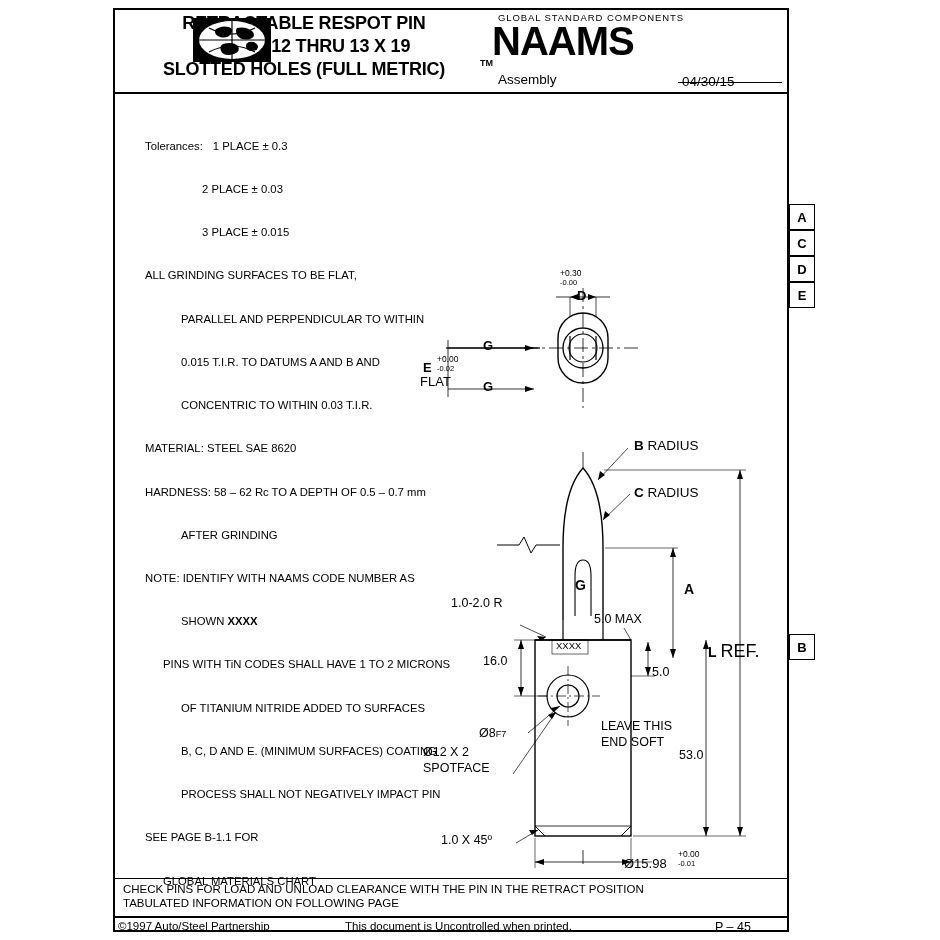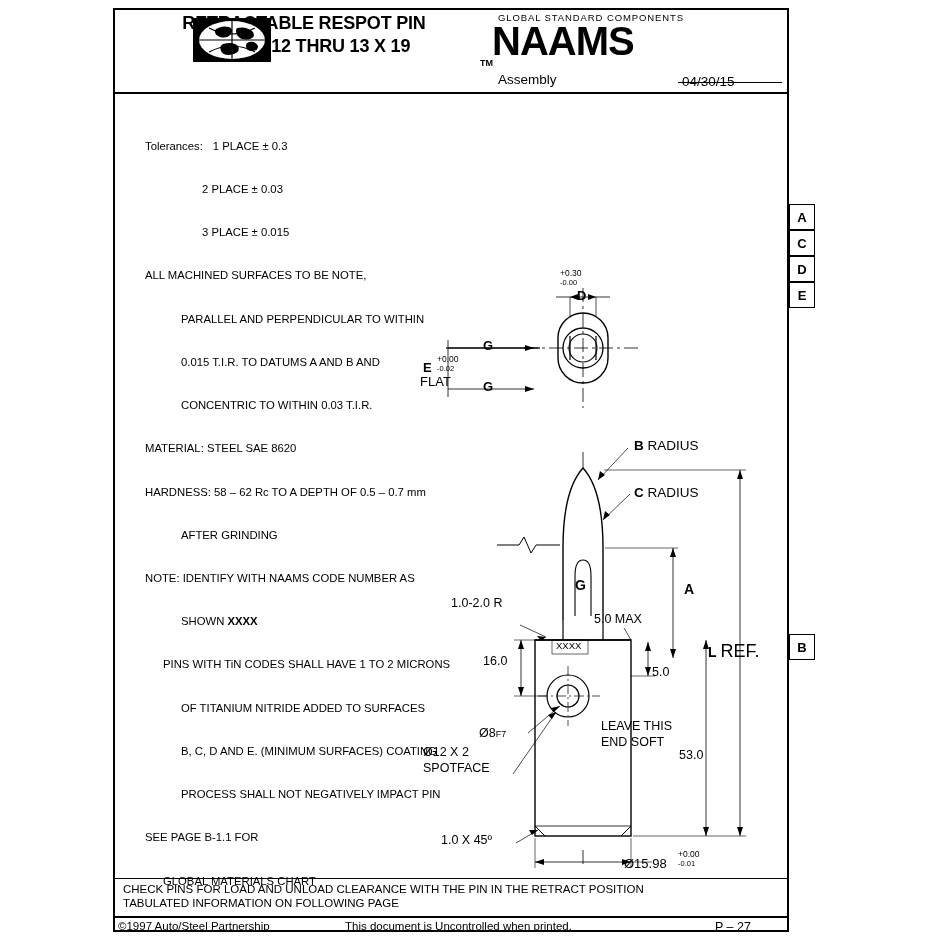--- a/index.html
+++ b/index.html
@@ -181,20 +181,21 @@
 <div class="page">
 
   <div class="frame-outer"></div>
   <div class="header-rule"></div>
   <div class="footer-rule"></div>
   <div class="footer-rule2"></div>
 
   <div class="title-block">
     <div class="title-line">RETRACTABLE RESPOT PIN</div>
     <div class="title-line">FOR 6 X 12 THRU 13 X 19</div>
+    <div class="title-line">SLOTTED HOLES (FULL METRIC)</div>
   </div>
 
   <div class="naams-col">
     <div class="gsc">GLOBAL STANDARD COMPONENTS</div>
     <div style="position:relative;">
       <span class="naams-word">NAAMS</span>
       <span class="tm">TM</span>
     </div>
     <div class="assembly">Assembly</div>
     <div class="date-cell">04/30/15</div>
@@ -216,21 +217,21 @@
   <div class="tab" style="left:789px; top:204px;">A</div>
   <div class="tab" style="left:789px; top:230px;">C</div>
   <div class="tab" style="left:789px; top:256px;">D</div>
   <div class="tab" style="left:789px; top:282px;">E</div>
   <div class="tab" style="left:789px; top:634px;">B</div>
 
   <div class="notes">
     <div><span>Tolerances:</span><span style="padding-left:10px">1 PLACE ± 0.3</span></div>
     <div class="ind1">2 PLACE ± 0.03</div>
     <div class="ind1">3 PLACE ± 0.015</div>
-    <div>ALL MACHINED SURFACES TO BE NOTE,</div>
+    <div>ALL GRINDING SURFACES TO BE FLAT,</div>
     <div class="ind3">PARALLEL AND PERPENDICULAR TO WITHIN</div>
     <div class="ind3">0.015 T.I.R. TO DATUMS A AND B AND</div>
     <div class="ind3">CONCENTRIC TO WITHIN 0.03 T.I.R.</div>
     <div>MATERIAL: STEEL SAE 8620</div>
     <div>HARDNESS: 58 – 62 Rc TO A DEPTH OF 0.5 – 0.7 mm</div>
     <div class="ind3">AFTER GRINDING</div>
     <div>NOTE: IDENTIFY WITH NAAMS CODE NUMBER AS</div>
     <div class="ind3">SHOWN <b>XXXX</b></div>
     <div class="ind2">PINS WITH TiN CODES SHALL HAVE 1 TO 2 MICRONS</div>
     <div class="ind3">OF TITANIUM NITRIDE ADDED TO SURFACES</div>
@@ -406,15 +407,15 @@
   <div class="lbl" style="left:624px; top:856px; font-size:13px;">Ø15.98</div>
   <div class="lbl small" style="left:678px; top:849px;">+0.00</div>
   <div class="lbl tiny" style="left:678px; top:859px;">-0.01</div>
 
   <div class="foot-note">
     <div>CHECK PINS FOR LOAD AND UNLOAD CLEARANCE WITH THE PIN IN THE RETRACT POSITION</div>
     <div>TABULATED INFORMATION ON FOLLOWING PAGE</div>
   </div>
   <div class="foot-left">©1997 Auto/Steel Partnership</div>
   <div class="foot-center">This document is Uncontrolled when printed.</div>
-  <div class="foot-right">P – 27</div>
+  <div class="foot-right">P – 45</div>
 
 </div>
 
 </body></html>

